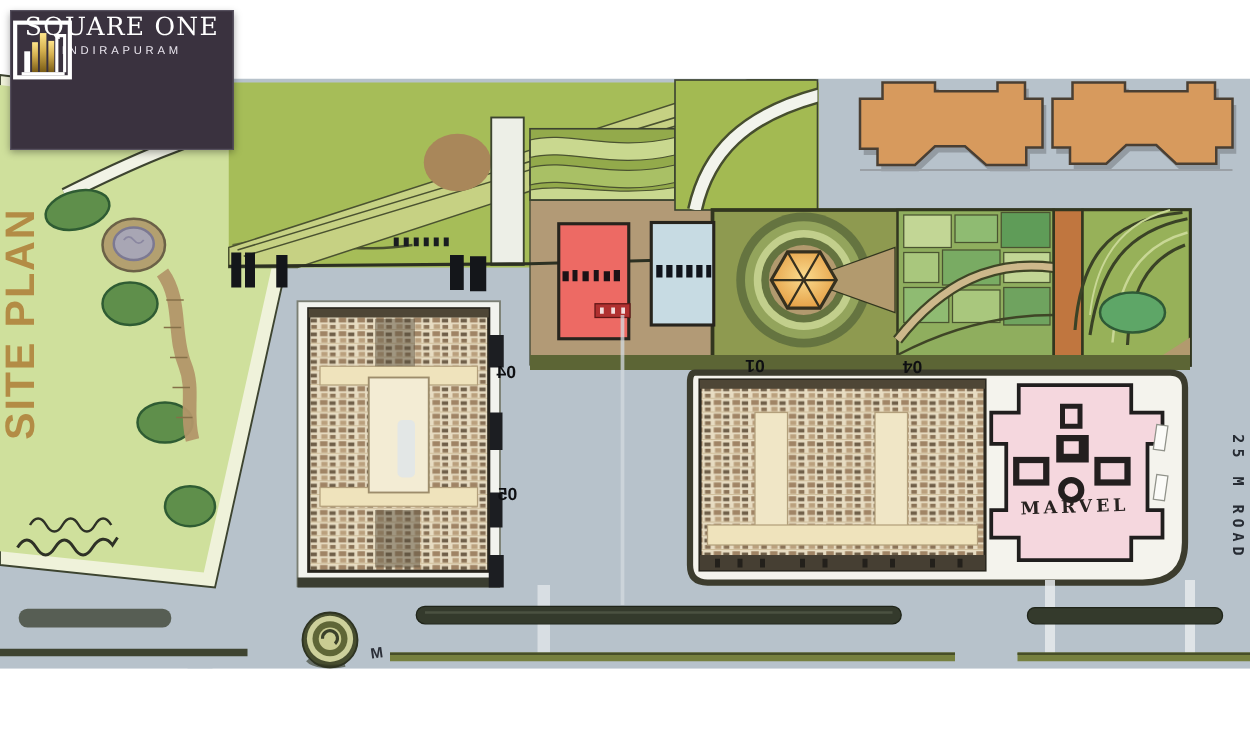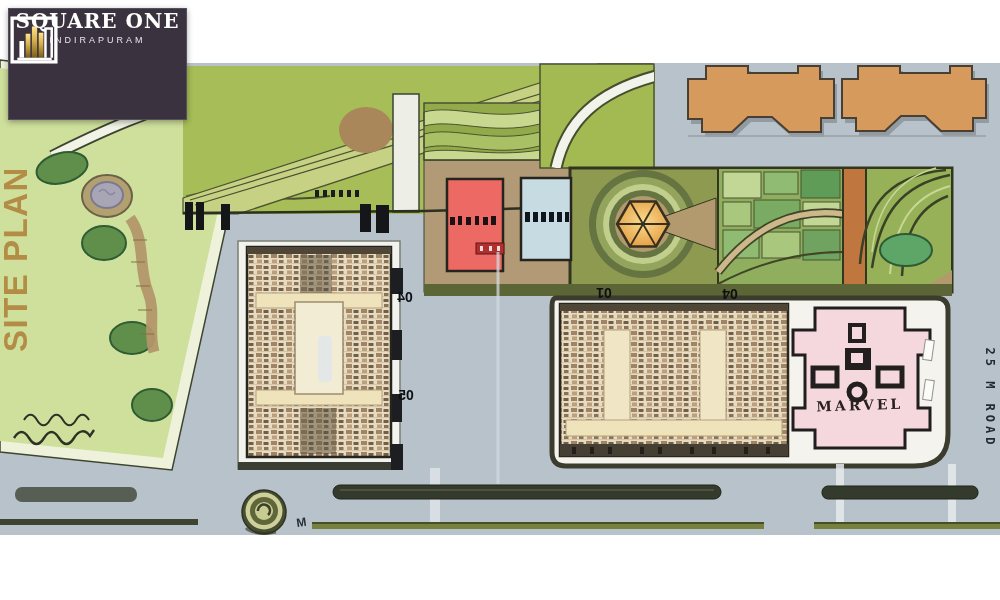--- a/index.html
+++ b/index.html
@@ -4,21 +4,21 @@
 <style>
   html,body{margin:0;padding:0;background:#ffffff;}
   .stage{position:relative;width:1000px;height:600px;background:#ffffff;overflow:hidden;
          font-family:"Liberation Sans",sans-serif;}
   .stage svg{position:absolute;left:0;top:0;}
   
   .logo{position:absolute;left:8px;top:8px;width:177px;height:110px;background:#3a323f;
         border:1px solid #56505e;box-shadow:0 2px 6px rgba(0,0,0,.35);
         display:flex;flex-direction:column;align-items:center;justify-content:flex-start;z-index:5;}
   .logo-icon{width:50px;height:50px;margin-top:6px;}
-  .logo-title{color:#ffffff;font-family:"DejaVu Serif","Liberation Serif",serif;font-weight:bold;
+  .logo-title{color:#ffffff;font-family:"DejaVu Serif","Liberation Serif",serif;font-weight:normal;
               font-size:20px;letter-spacing:1px;line-height:1;margin-top:2px;}
   .logo-sub{color:#e9e5ee;font-size:9px;letter-spacing:3px;margin-top:4px;}
 </style>
 </head>
 <body>
 
 <div class="stage">
 
 <svg width="1000" height="600" viewBox="0 0 1000 600">
   <defs>

